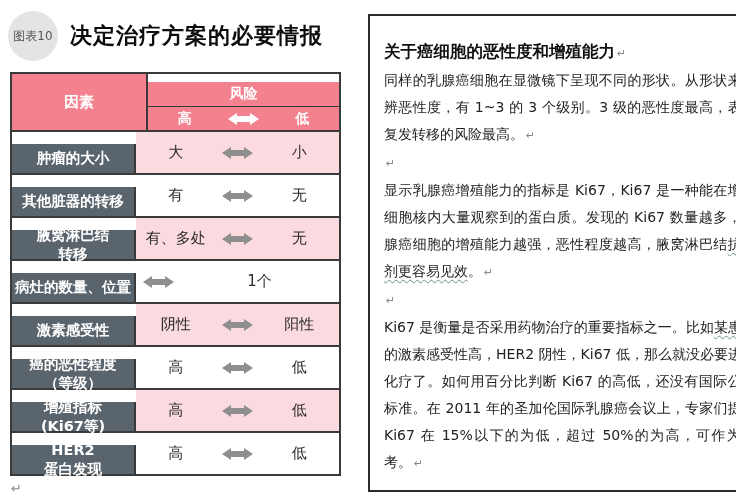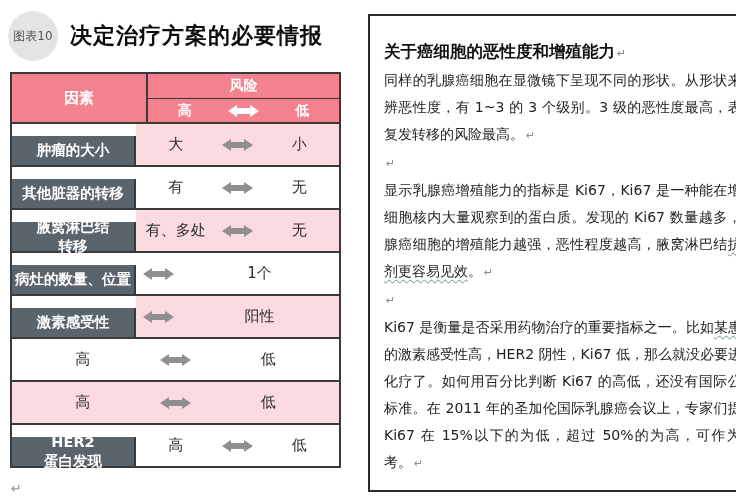--- a/index.html
+++ b/index.html
@@ -13,21 +13,21 @@
   .badge{position:absolute;left:8px;top:11px;width:50px;height:50px;border-radius:50%;
     background:var(--badge);color:#555;display:flex;align-items:center;justify-content:center;
     font-size:12px;}
   .fig-title{position:absolute;left:70px;top:21px;font-size:22px;font-weight:bold;color:#0d0d0d;
     letter-spacing:1px;}
   
   .ftable{position:absolute;left:10px;top:72px;width:331px;border:2px solid var(--border);}
   .ft-header{display:flex;}
   .ft-factor{width:136px;background:var(--pink);color:#fff;font-weight:bold;font-size:15px;
     display:flex;align-items:center;justify-content:center;border-right:2px solid var(--border);}
-  .ft-risk-wrap{flex:1;display:flex;flex-direction:column;}
+  .ft-risk-wrap{flex:1;display:flex;flex-direction:column;margin-top:8px;}
   .ft-risk{height:25px;background:var(--pink);color:#fff;font-weight:bold;font-size:14px;
     display:flex;align-items:center;justify-content:center;border-bottom:1px solid var(--border);}
   .ft-sub{height:23px;background:var(--pink);color:#fff;font-weight:bold;font-size:14px;
     display:flex;align-items:center;}
   .ft-row{display:flex;height:43px;border-top:2px solid var(--border);}
   .ft-row .ft-label{width:124px;background:var(--label-gray);color:#fff;font-weight:bold;
     font-size:14.5px;display:flex;align-items:center;justify-content:center;text-align:center;
     white-space:pre-line;line-height:1.3;border-right:2px solid var(--border);margin-top:12px;}
   .ft-row .ft-val{flex:1;display:flex;align-items:center;font-size:15px;color:#2d2d2d;}
   .ft-row.pink .ft-val{background:var(--pinklight);}
@@ -119,40 +119,45 @@
             <span class="a-l"></span>
             <span class="a-bar"></span>
             <span class="a-r"></span>
           </span>
           <span class="cell-lo">1个</span>
         </div>
       </div>
       <div class="ft-row pink">
         <div class="ft-label">激素感受性</div>
         <div class="ft-val">
+          <span class="cell-hi">阴性</span>
           <span class="arrow gray">
             <span class="a-l"></span>
             <span class="a-bar"></span>
             <span class="a-r"></span>
           </span>
           <span class="cell-lo">阳性</span>
         </div>
       </div>
       <div class="ft-row white">
+        <div class="ft-label">癌的恶性程度
+（等级）</div>
         <div class="ft-val">
           <span class="cell-hi">高</span>
           <span class="arrow gray">
             <span class="a-l"></span>
             <span class="a-bar"></span>
             <span class="a-r"></span>
           </span>
           <span class="cell-lo">低</span>
         </div>
       </div>
       <div class="ft-row pink">
+        <div class="ft-label">增殖指标
+(Ki67等)</div>
         <div class="ft-val">
           <span class="cell-hi">高</span>
           <span class="arrow gray">
             <span class="a-l"></span>
             <span class="a-bar"></span>
             <span class="a-r"></span>
           </span>
           <span class="cell-lo">低</span>
         </div>
       </div>

